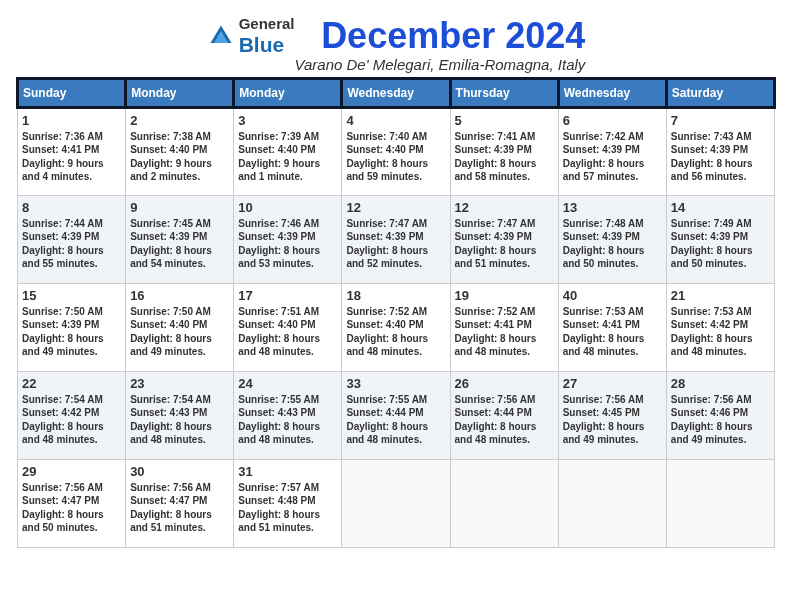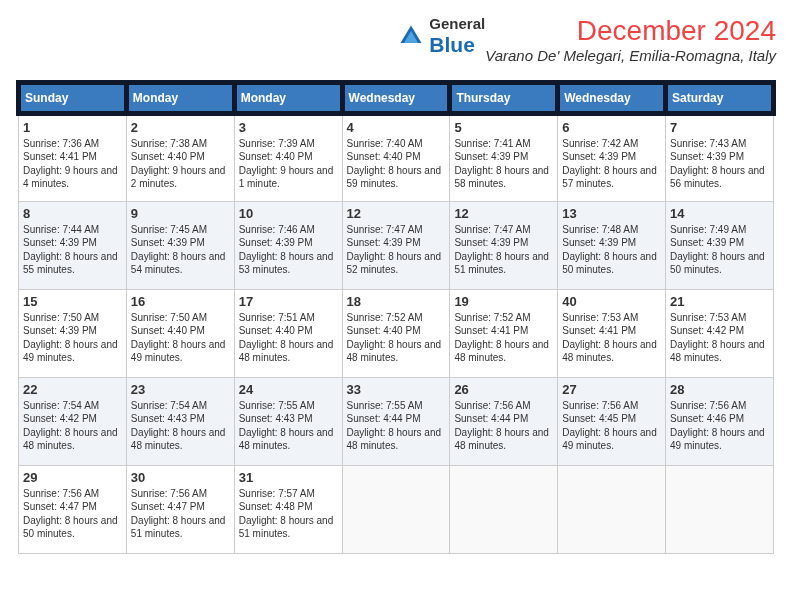--- a/index.html
+++ b/index.html
@@ -5,23 +5,23 @@
     * { margin: 0; padding: 0; box-sizing: border-box; }
     body {
       font-family: Arial, sans-serif;
       background: #fff;
       width: 792px;
       min-height: 612px;
       padding: 16px;
     }
     .header {
       display: flex;
-      justify-content: flex-end;
+      justify-content: center;
       align-items: flex-start;
-      margin-bottom: 16px;
+      margin-bottom: 4px;
     }
     .logo {
       display: flex;
       align-items: center;
       gap: 4px;
     }
     .logo-text {
       display: flex;
       flex-direction: column;
       line-height: 1.1;
@@ -37,43 +37,43 @@
       color: #1a6ab1;
     }
     .logo-icon {
       width: 28px;
       height: 28px;
     }
     .title-block {
       text-align: right;
     }
     .month-title {
-      font-size: 28px;
-      font-weight: normal;
-      color: #ef4444;
+      font-size: 36px;
+      font-weight: bold;
+      color: #1d4ed8;
       line-height: 1.1;
     }
     .location-title {
       font-size: 15px;
       color: #333;
       font-style: italic;
     }
     .calendar {
       width: 100%;
       border-collapse: collapse;
       table-layout: fixed;
     }
     .calendar th {
       background: #3a7abf;
       color: #fff;
       font-size: 12px;
       font-weight: bold;
       padding: 6px 4px;
       text-align: left;
-      border: 5px solid #0f172a;
+      border: 3px solid #0f172a;
     }
     .calendar td {
       border: 1px solid #ccc;
       vertical-align: top;
       padding: 4px 4px 4px 4px;
       font-size: 10.5px;
       color: #333;
       background: #fff;
       height: 88px;
     }
@@ -83,20 +83,21 @@
     .day-num {
       font-size: 13px;
       font-weight: bold;
       display: block;
       margin-bottom: 2px;
     }
     .cell-text {
       font-size: 10px;
       line-height: 1.35;
       color: #333;
+      font-weight: bold;
     }
     .empty {
       background: #f9f9f9 !important;
     }
   </style>
 </head>
 <body>
 
 <div class="header">
   <div class="logo">

